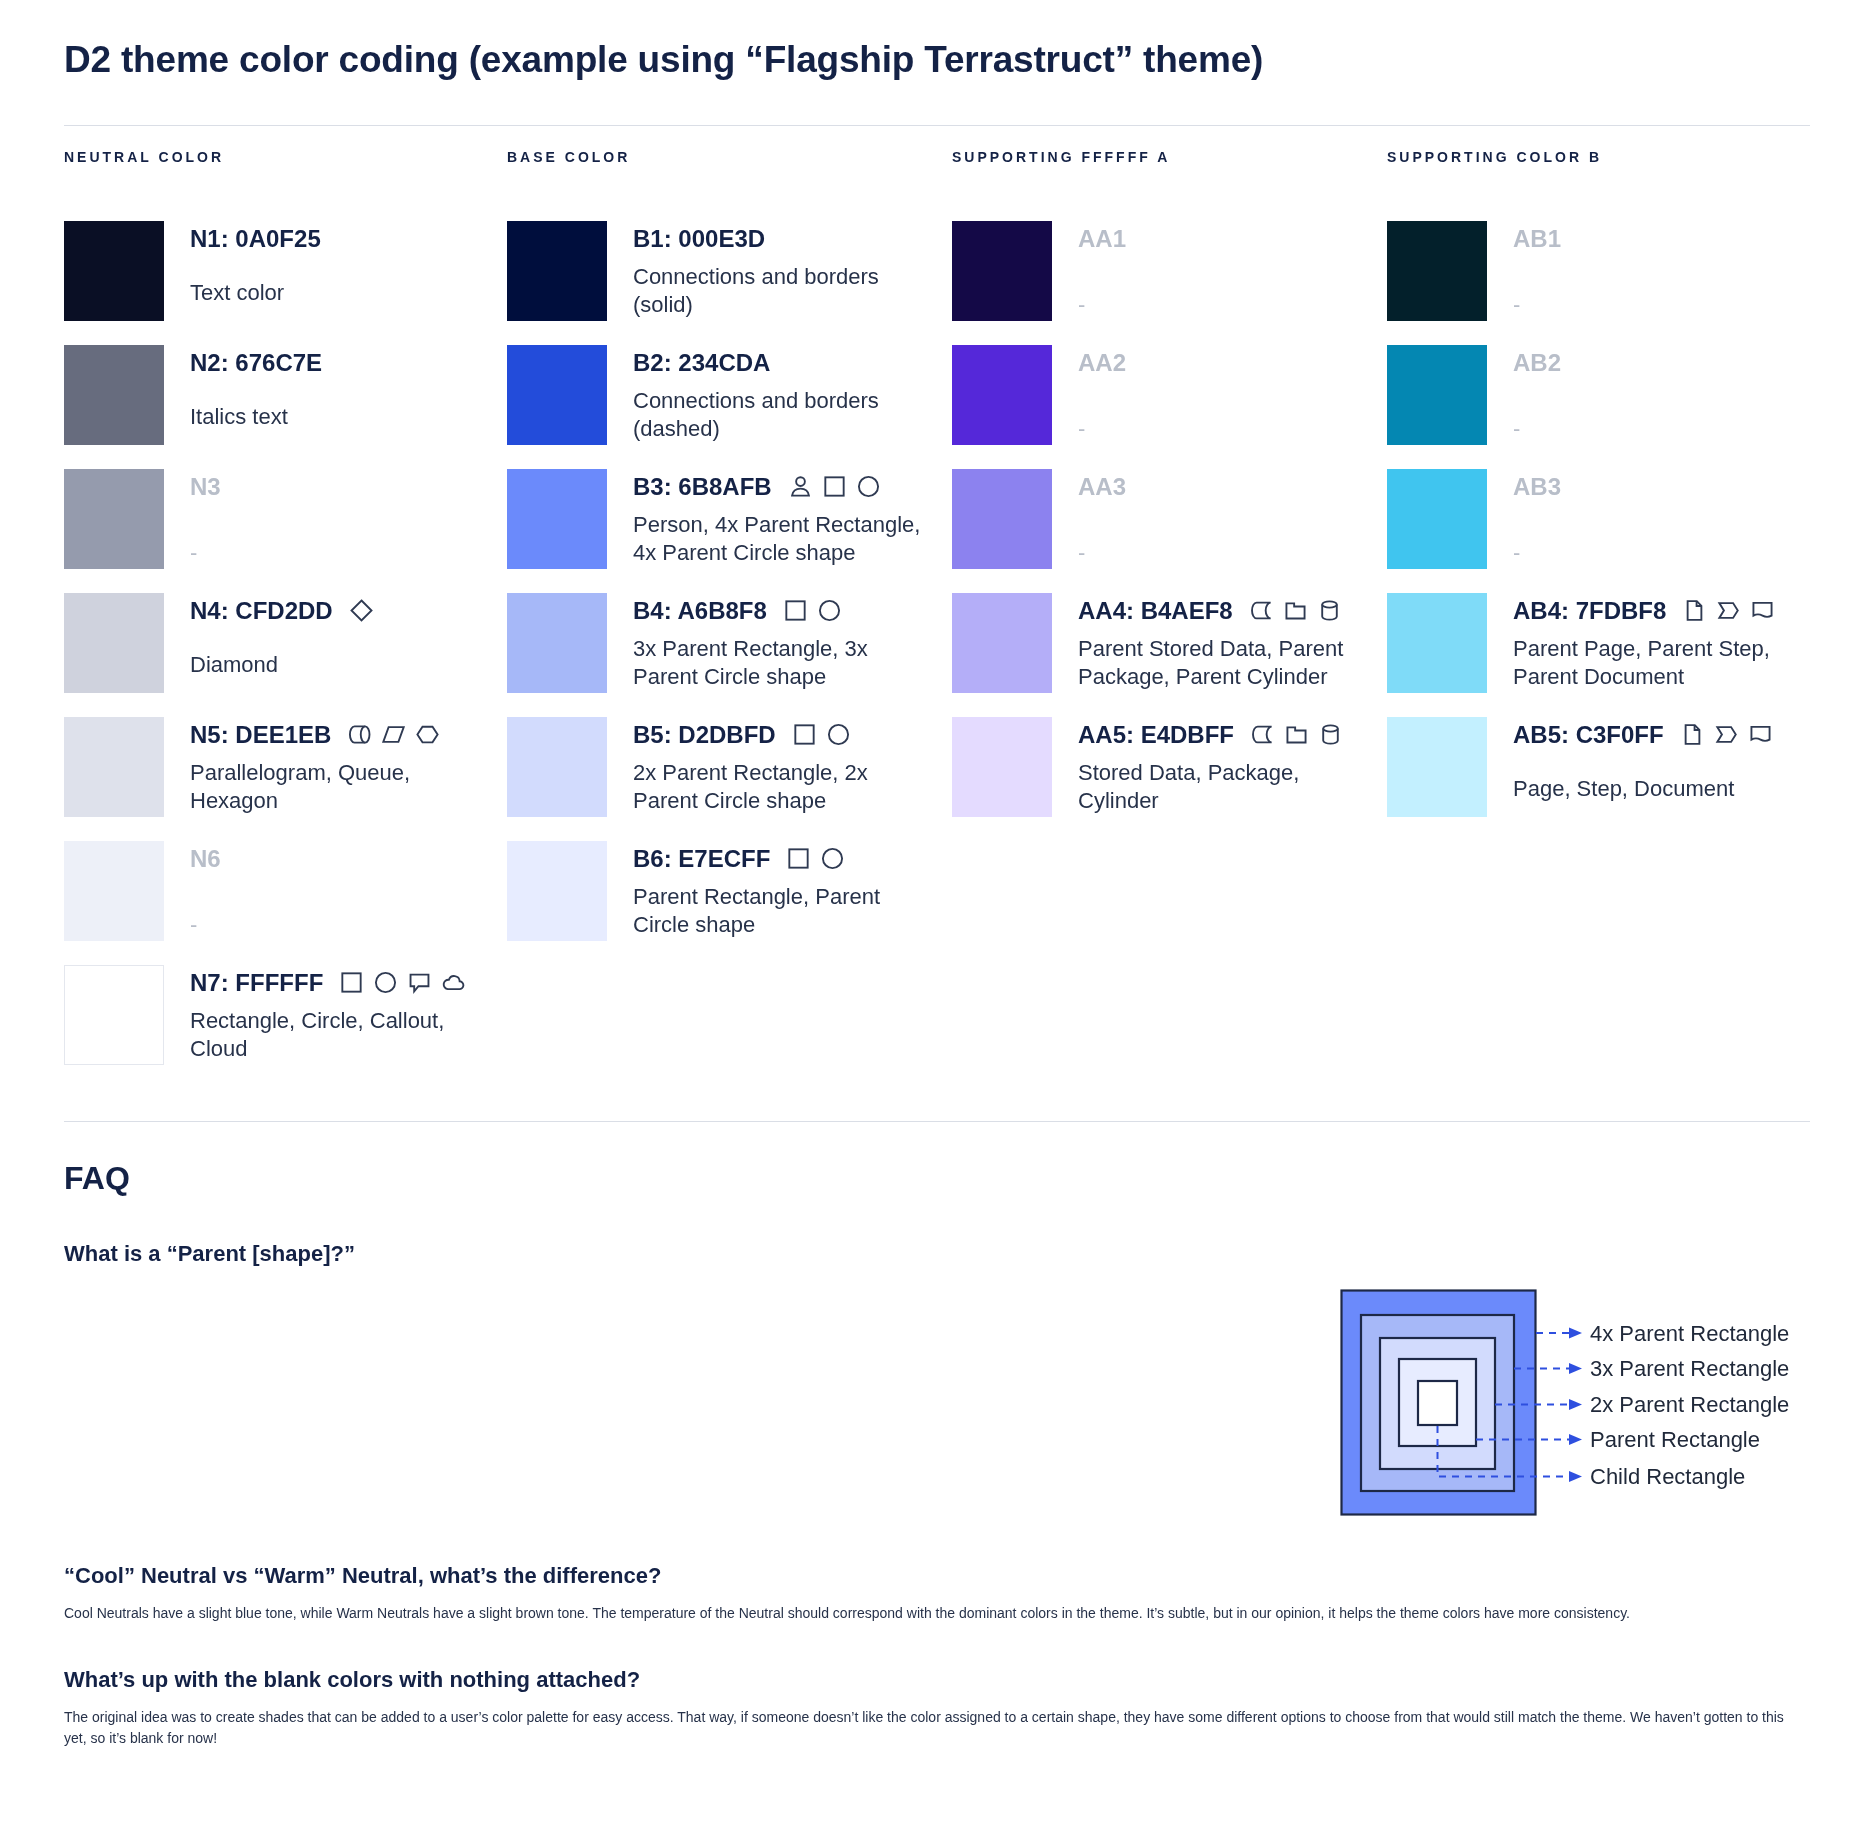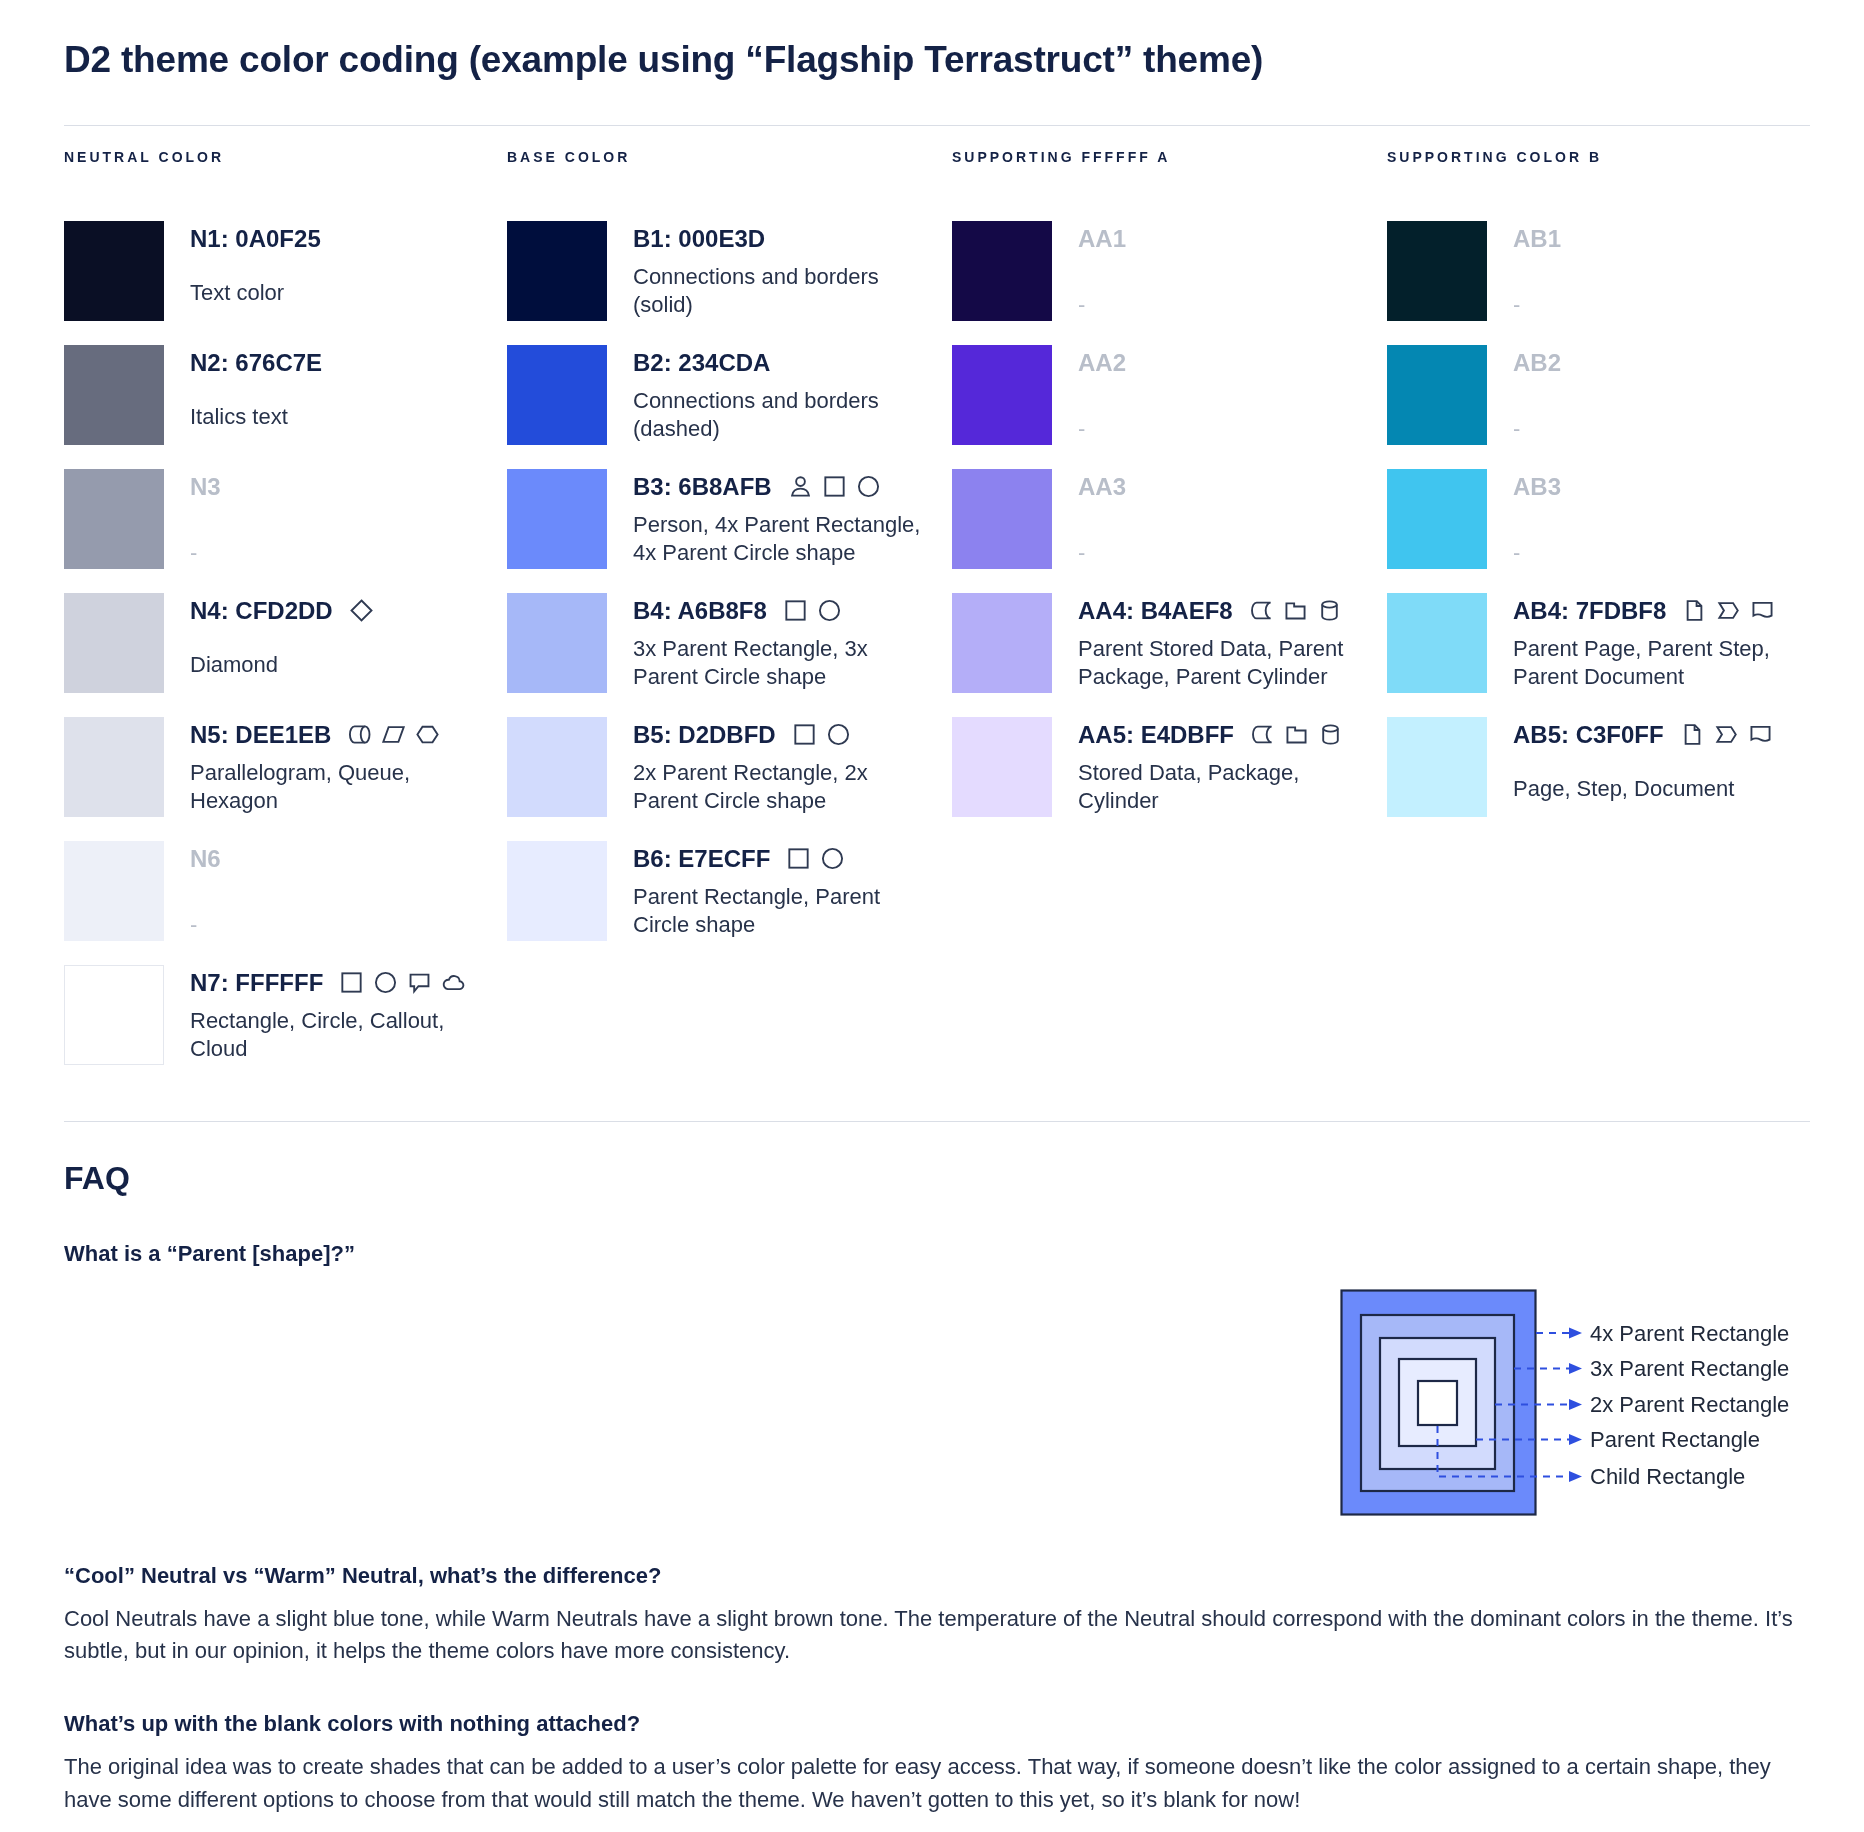--- a/index.html
+++ b/index.html
@@ -27,21 +27,21 @@
   .code{font-size:24px;font-weight:bold;color:var(--heading-text,#16213C);line-height:28px;}
   .prow.muted .code{color:var(--muted-text,#B8BEC9);}
   .icons{display:flex;gap:9px;align-items:center;}
   .icons svg{stroke:var(--icon-stroke,#2F3A52);fill:none;stroke-width:1.8;}
   .desc{font-size:22px;color:var(--body-text,#27324A);line-height:1.27;margin-top:10px;}
   .desc.single{margin-top:26px;}
   .prow.muted .desc{color:var(--muted-text,#B8BEC9);margin-top:38px;}
   .faq{margin-top:32px;}
   .faq h2{font-size:32px;font-weight:bold;color:var(--heading-text,#142246);margin:38px 0 0 0;}
   .faq h3{font-size:22px;font-weight:bold;color:var(--heading-text,#142246);margin:44px 0 0 0;}
-  .faq p{font-size:22px;color:var(--body-text,#1F2C49);line-height:1.47;margin:14px 0 0 0;max-width:1760px;}
+  .faq p{font-size:14px;color:var(--body-text,#1F2C49);line-height:1.47;margin:14px 0 0 0;max-width:1760px;}
   .diagram{margin-top:22px;height:230px;text-align:right;}
   .diagram svg text{
     font-family:"Liberation Sans","DejaVu Sans",sans-serif;
     font-size:22px;fill:#20293A;
   }
 </style>
 </head>
 <body style="--divider: #DADEE6; --heading-text: #142246; --body-text: #27324A; --muted-text: #B8BEC9; --icon-stroke: #2F3A52; --swatch-border: #E4E7EE;">
 
 <div class="page">

